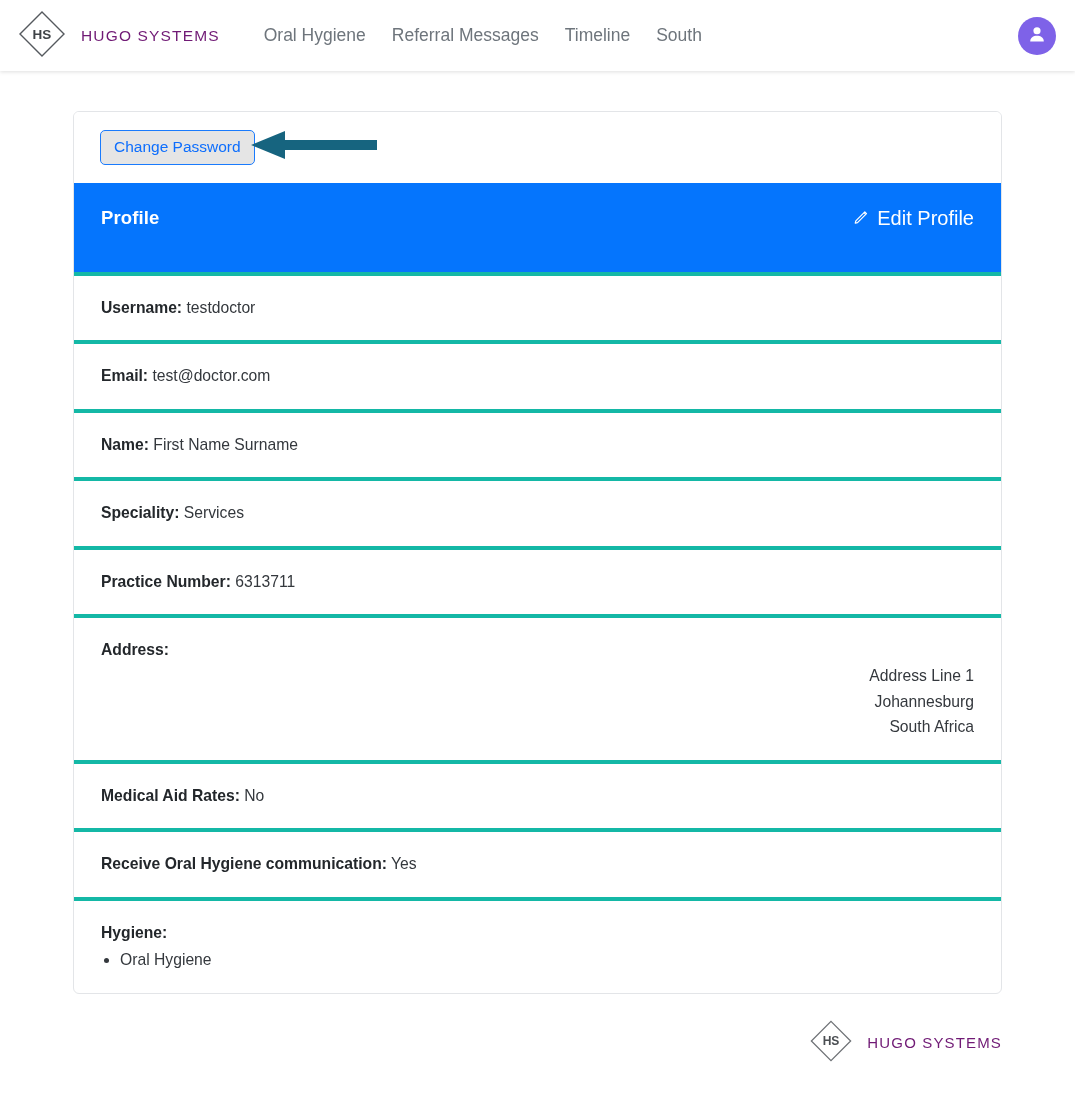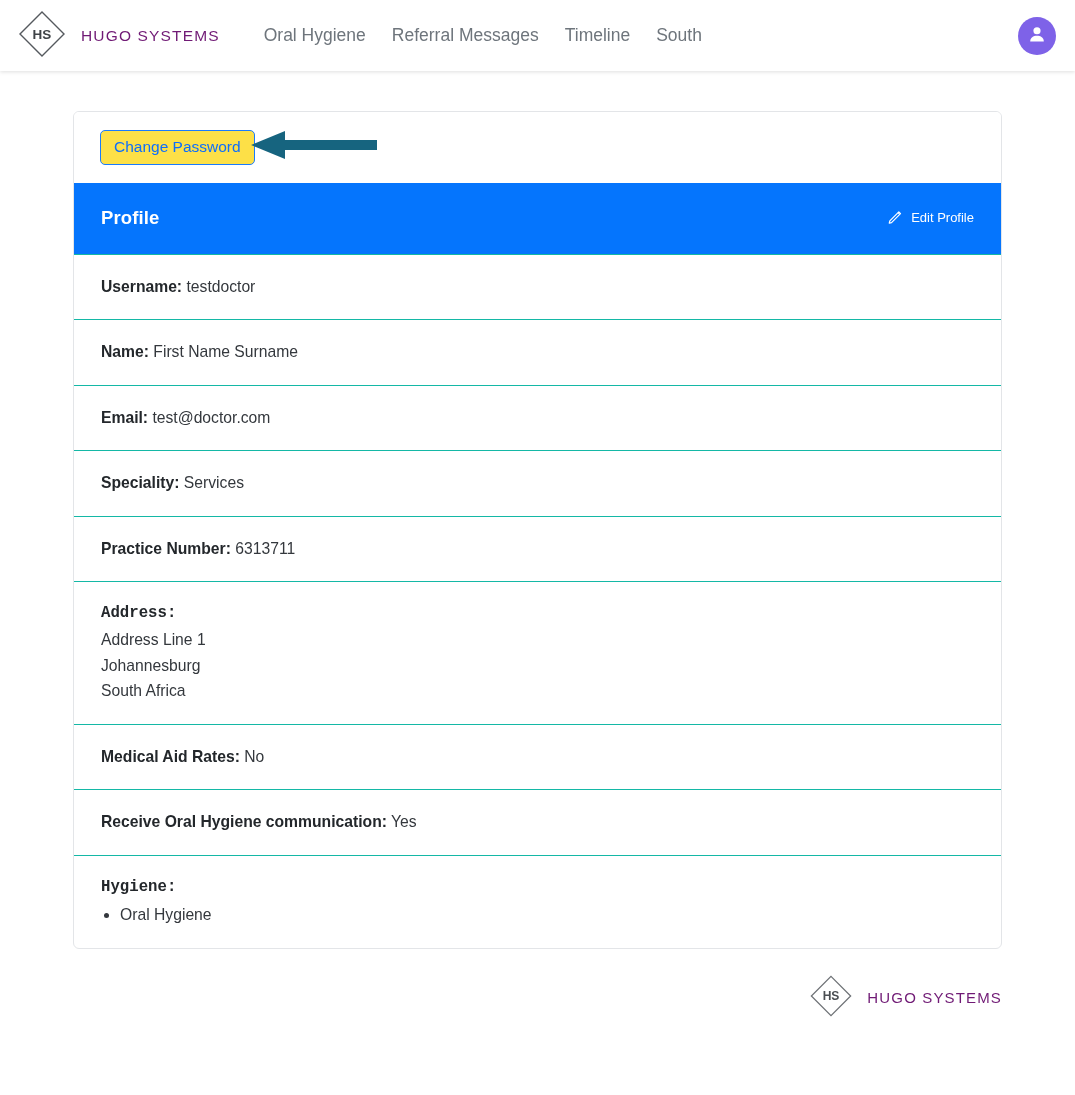--- a/index.html
+++ b/index.html
@@ -81,73 +81,73 @@
   .card-topbar {
     padding: 18px 26px;
     background: #ffffff;
     position: relative;
   }
   .btn-outline {
     display: inline-block;
     padding: 7px 13px 8px;
     font-size: 15.5px;
     color: #0d6efd;
-    background: #fde047;
+    background: #e5e5e5;
     border: 1px solid #1a7bfd;
     border-radius: 5px;
     cursor: pointer;
     font-family: inherit;
     line-height: 1.15;
   }
   .arrow-annotation {
     position: absolute;
     left: 175px;
     top: 16px;
     pointer-events: none;
   }
 
   
   .card-header {
     background: #0575fd;
     color: #ffffff;
-    padding: 24px 27px 25px;
+    padding: 24px 27px 42px;
     display: flex;
     align-items: center;
     justify-content: space-between;
   }
   .card-title {
     font-size: 18.5px;
     font-weight: 700;
     letter-spacing: .1px;
   }
   .edit-profile {
     display: flex;
     align-items: center;
     gap: 7px;
     color: #ffffff;
-    font-size: 13px;
+    font-size: 20px;
     text-decoration: none;
     cursor: pointer;
   }
 
   
   .row-item {
     padding: 19px 27px 20px;
-    border-top: 1px solid #14b8a6;
+    border-top: 4px solid #14b8a6;
     font-size: 15.7px;
     color: #34383d;
     line-height: 1.62;
   }
   .row-item:first-of-type { border-top: none; }
   .row-label {
     font-weight: 700;
     color: #23272b;
   }
-  .multiline .row-label { display: block; margin-bottom: 1px; font-family: Liberation Mono, monospace; }
-  .multi-line { display: block; }
+  .multiline .row-label { display: block; margin-bottom: 1px; }
+  .multi-line { display: block; text-align: right; }
 
   .services-list {
     margin: 2px 0 0;
     padding-left: 19px;
     list-style: disc;
   }
   .services-list li { margin-top: 1px; }
 
   
   .footer {
@@ -220,27 +220,27 @@
         <span>Edit Profile</span>
       </a>
     </div>
 
     <div class="row-item">
       <span class="row-label">Username:</span>
       <span>testdoctor</span>
     </div>
 
     <div class="row-item">
+      <span class="row-label">Email:</span>
+      <span>test@doctor.com</span>
+    </div>
+
+    <div class="row-item">
       <span class="row-label">Name:</span>
       <span>First Name Surname</span>
-    </div>
-
-    <div class="row-item">
-      <span class="row-label">Email:</span>
-      <span>test@doctor.com</span>
     </div>
 
     <div class="row-item">
       <span class="row-label">Speciality:</span>
       <span>Services</span>
     </div>
 
     <div class="row-item">
       <span class="row-label">Practice Number:</span>
       <span>6313711</span>

